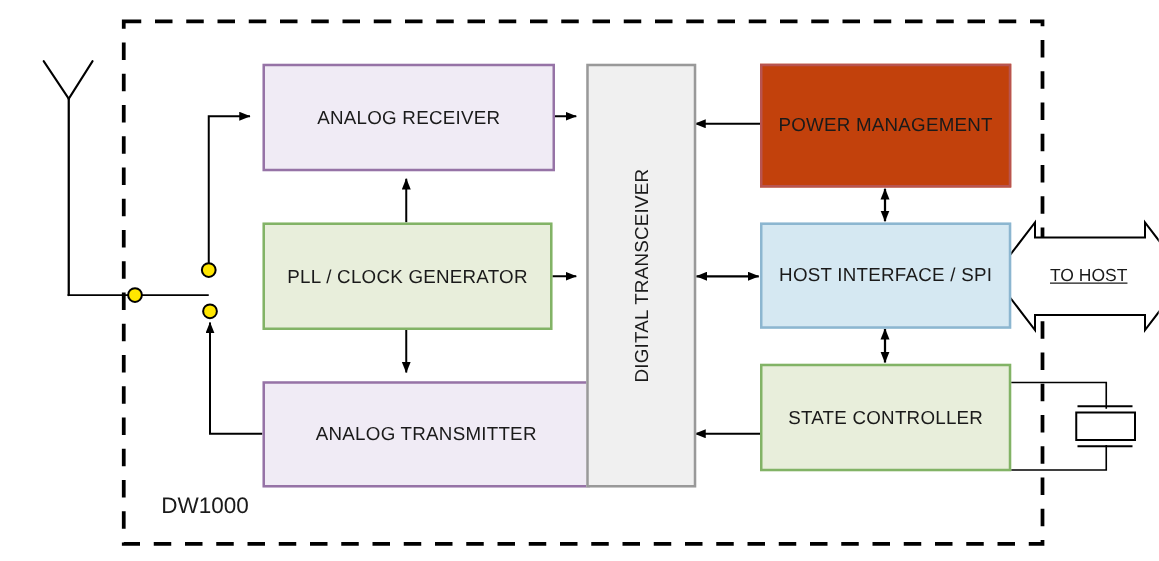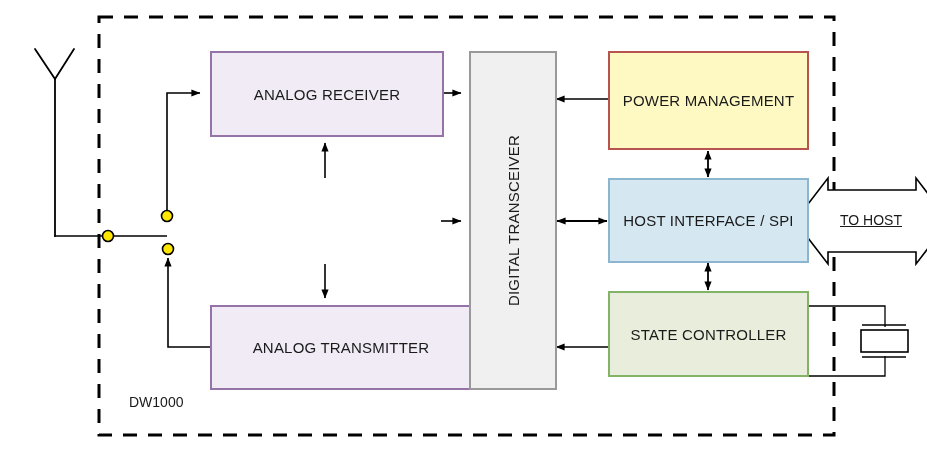--- a/index.html
+++ b/index.html
@@ -31,33 +31,33 @@
     justify-content: center;
     font-size: 15px;
     color: #1a1a1a;
     letter-spacing: 0.2px;
     text-align: center;
     border-width: 2px;
     border-style: solid;
   }
   .blk-purple { background: #f0ebf5; border-color: #9673a6; }
   .blk-green  { background: #e8eedb; border-color: #82b366; }
-  .blk-red    { background: #fef9c3; border-color: #b85450; }
+  .blk-red    { background: #c2410c; border-color: #b85450; }
   .blk-blue   { background: #d5e8f2; border-color: #8cb6d0; }
   .blk-gray   { background: #f0f0f0; border-color: #999999; }
 
   #digital-transceiver span {
     writing-mode: vertical-rl;
     transform: rotate(180deg);
     white-space: nowrap;
     font-size: 15px;
   }
   .free-label {
     position: absolute;
-    font-size: 14px;
+    font-size: 18px;
     color: #1a1a1a;
     white-space: nowrap;
   }
   .host-label {
     position: absolute;
     font-size: 14px;
     color: #1a1a1a;
     white-space: nowrap;
     text-decoration: underline;
   }
@@ -134,20 +134,23 @@
 
     <g>
       <path d="M800,190 L888,190 L888,178 L921,221 L888,264 L888,252 L800,252 L800,264 L767,221 L800,178 Z" fill="#ffffff" stroke="#000000" stroke-width="1.6" stroke-linejoin="miter"></path>
     </g>
   </svg>
 
   <div class="blk blk-purple" id="analog-receiver" style="left:182px; top:51px; width:234px; height:86px;">
     <span>ANALOG RECEIVER</span>
   </div>
 
+  <div class="blk blk-green" id="pll-clock-generator" style="left:182px; top:178px; width:232px; height:86px;">
+    <span>PLL / CLOCK GENERATOR</span>
+  </div>
 
   <div class="blk blk-purple" id="analog-transmitter" style="left:182px; top:305px; width:262px; height:85px;">
     <span>ANALOG TRANSMITTER</span>
   </div>
 
   <div class="blk blk-gray" id="digital-transceiver" style="left:441px; top:51px; width:88px; height:339px;">
     <span>DIGITAL TRANSCEIVER</span>
   </div>
 
   <div class="blk blk-red" id="power-management" style="left:580px; top:51px; width:201px; height:99px;">

